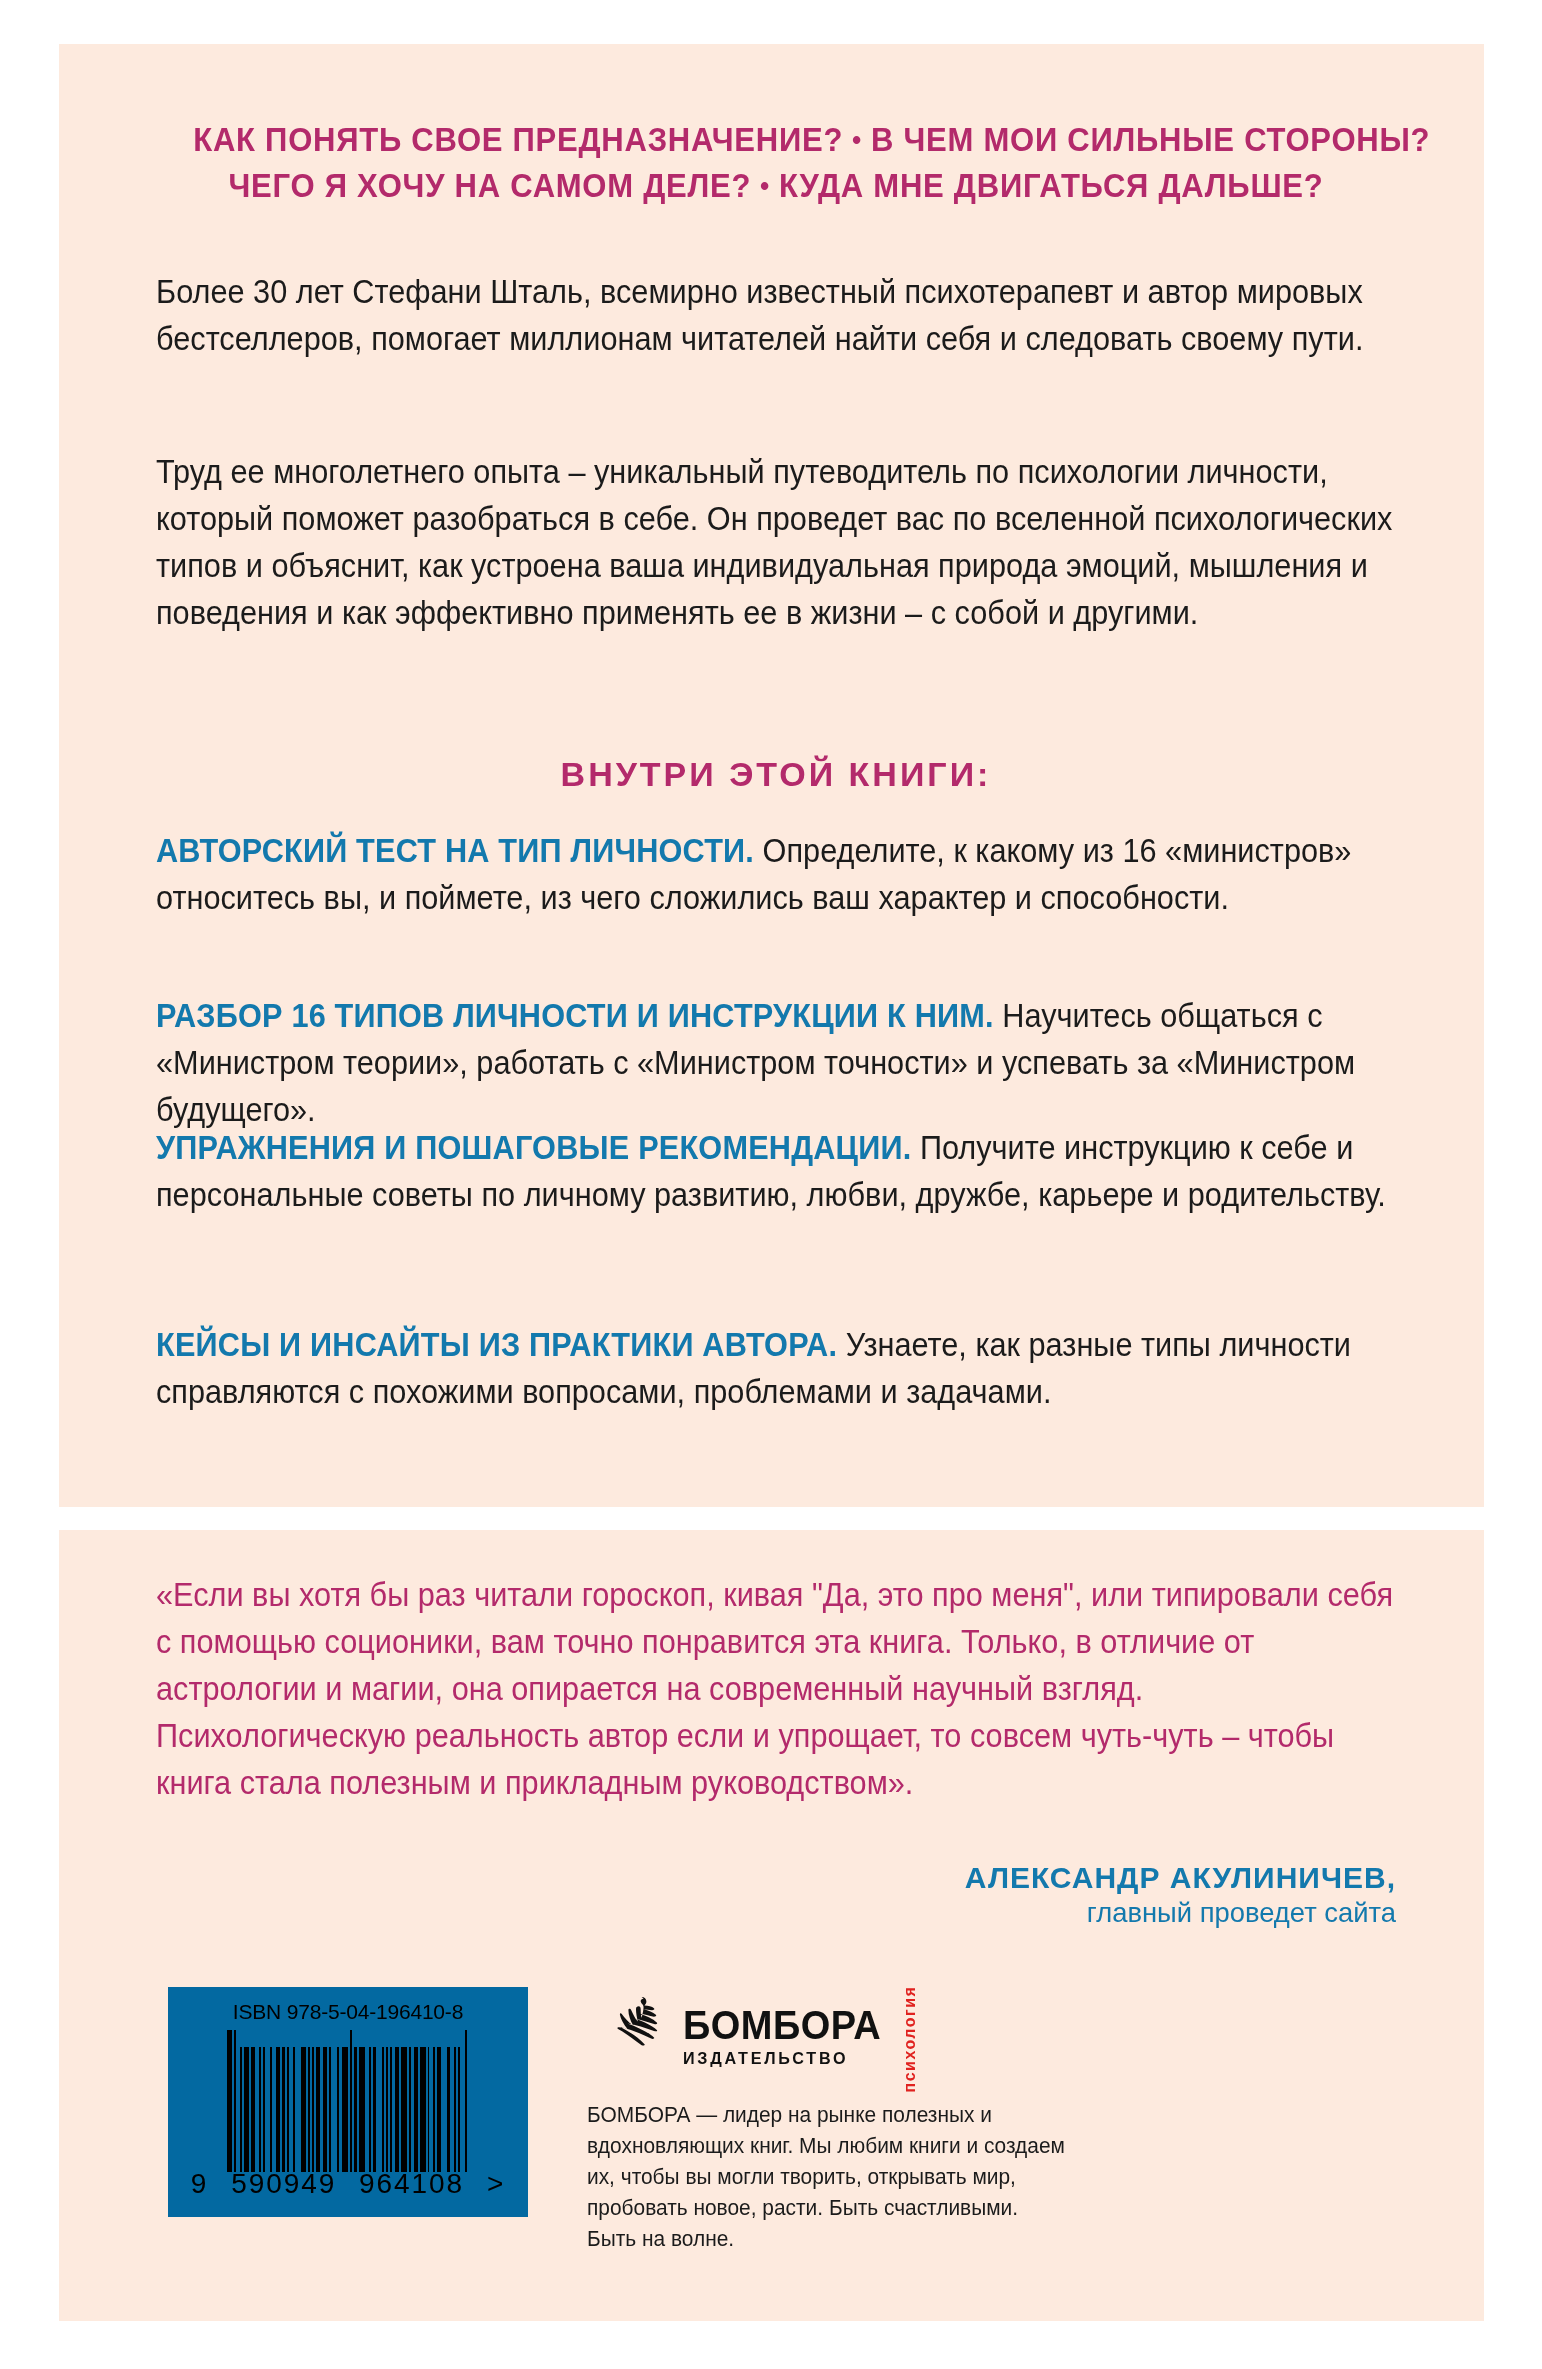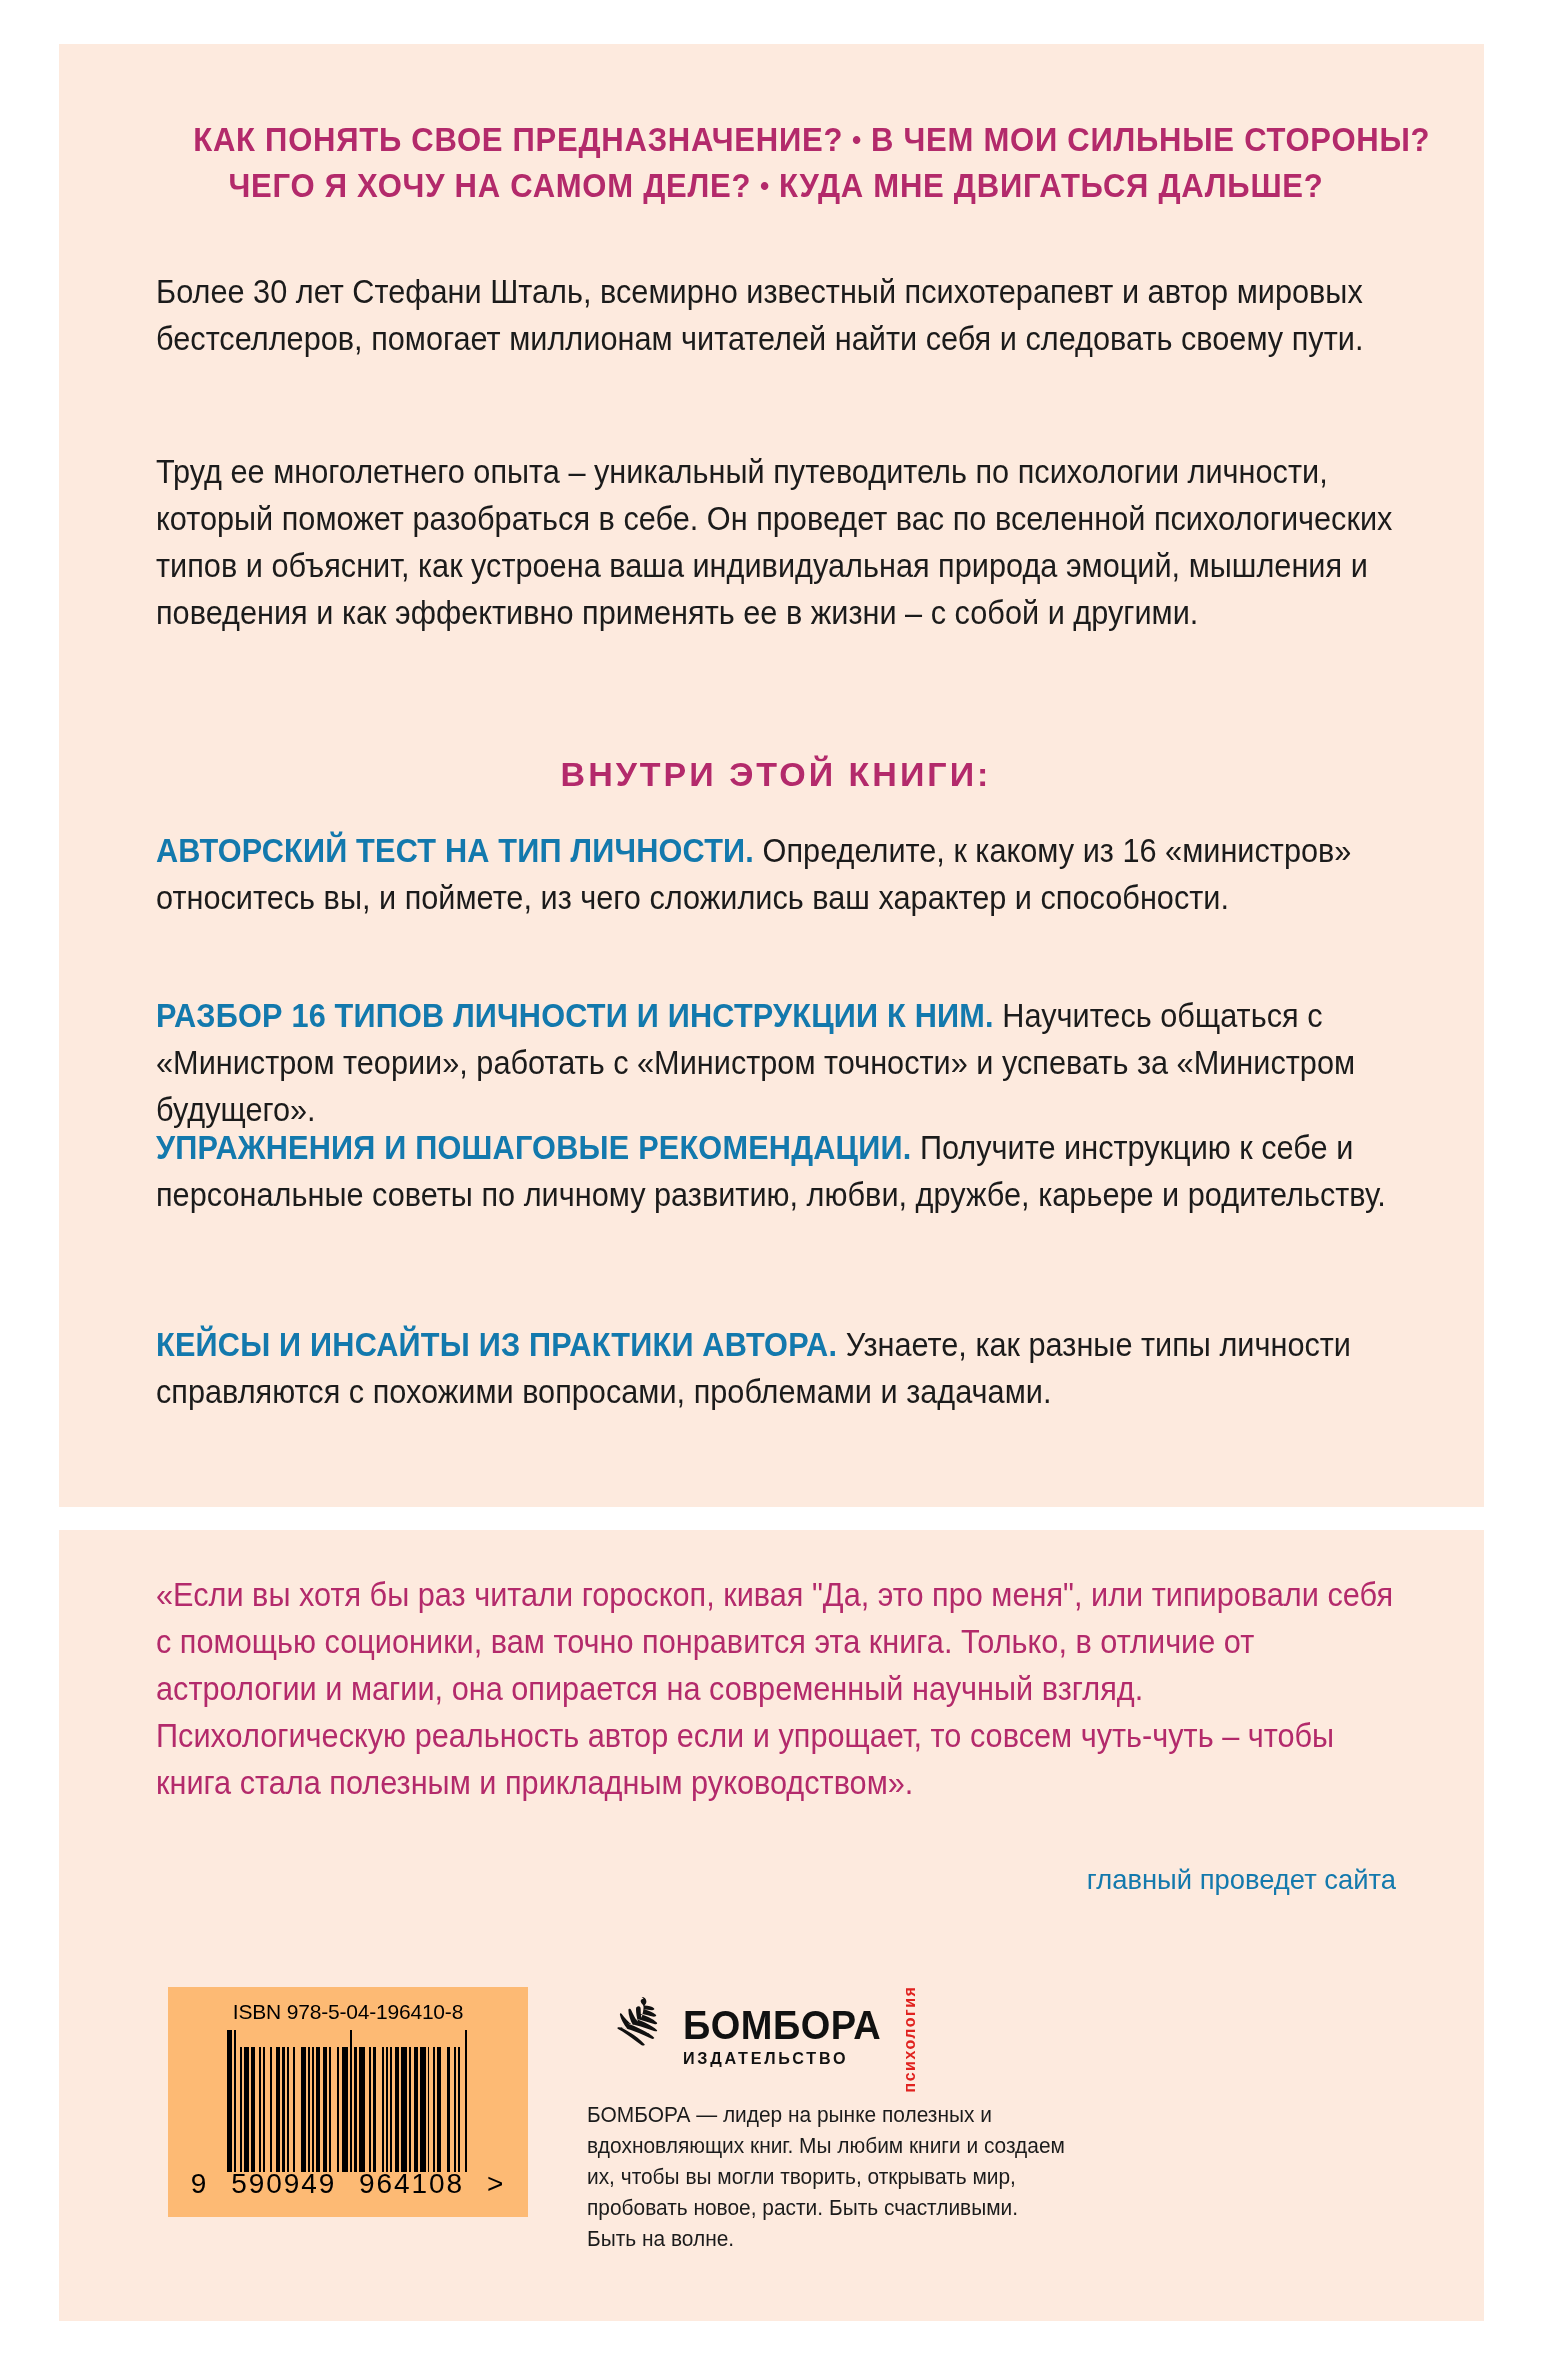--- a/index.html
+++ b/index.html
@@ -109,21 +109,21 @@
   .attrib .nm   { font-weight: 700; font-size: 30px; letter-spacing: 1px; display:block; }
   .attrib .role { font-weight: 400; font-size: 27.4px; display:block; margin-top: 3.8px; }
 
   
   #barcode-box {
     position: absolute;
     left: 168px;
     top: 1987px;
     width: 360px;
     height: 230px;
-    background: #fdba74;
+    background: #0369a1;
     padding: 13.2px 19px 9.5px 19px;
   }
   #isbn-text {
     font-family: "Liberation Sans", sans-serif;
     font-size: 21px;
     color: #000;
     text-align: center;
     letter-spacing: -0.2px;
     margin-bottom: 5.7px;
   }
@@ -243,20 +243,21 @@
   </div>
 
   <div class="panel" id="panel-foot"></div>
 
   <div class="content" style="top:1571px;">
     <p class="quote">«Если вы хотя бы раз читали гороскоп, кивая "Да, это про меня", или типировали себя с помощью соционики, вам точно понравится эта книга. Только, в отличие от астрологии и магии, она опирается на современный научный взгляд. Психологическую реальность автор если и упрощает, то совсем чуть-чуть – чтобы книга стала полезным и прикладным руководством».</p>
   </div>
 
   <div class="content" style="top:1861px;">
     <div class="attrib">
+      <span class="nm">АЛЕКСАНДР АКУЛИНИЧЕВ,</span>
       <span class="role">главный проведет сайта</span>
     </div>
   </div>
 
   <div id="barcode-box">
     <div id="isbn-text">ISBN 978-5-04-196410-8</div>
     <div id="bars">
         <i style="width: 5.7px; height: 142px; background: rgb(0, 0, 0);"></i>
         <i style="width: 1.9px; height: 142px; background: transparent;"></i>
         <i style="width: 1.9px; height: 142px; background: rgb(0, 0, 0);"></i>

